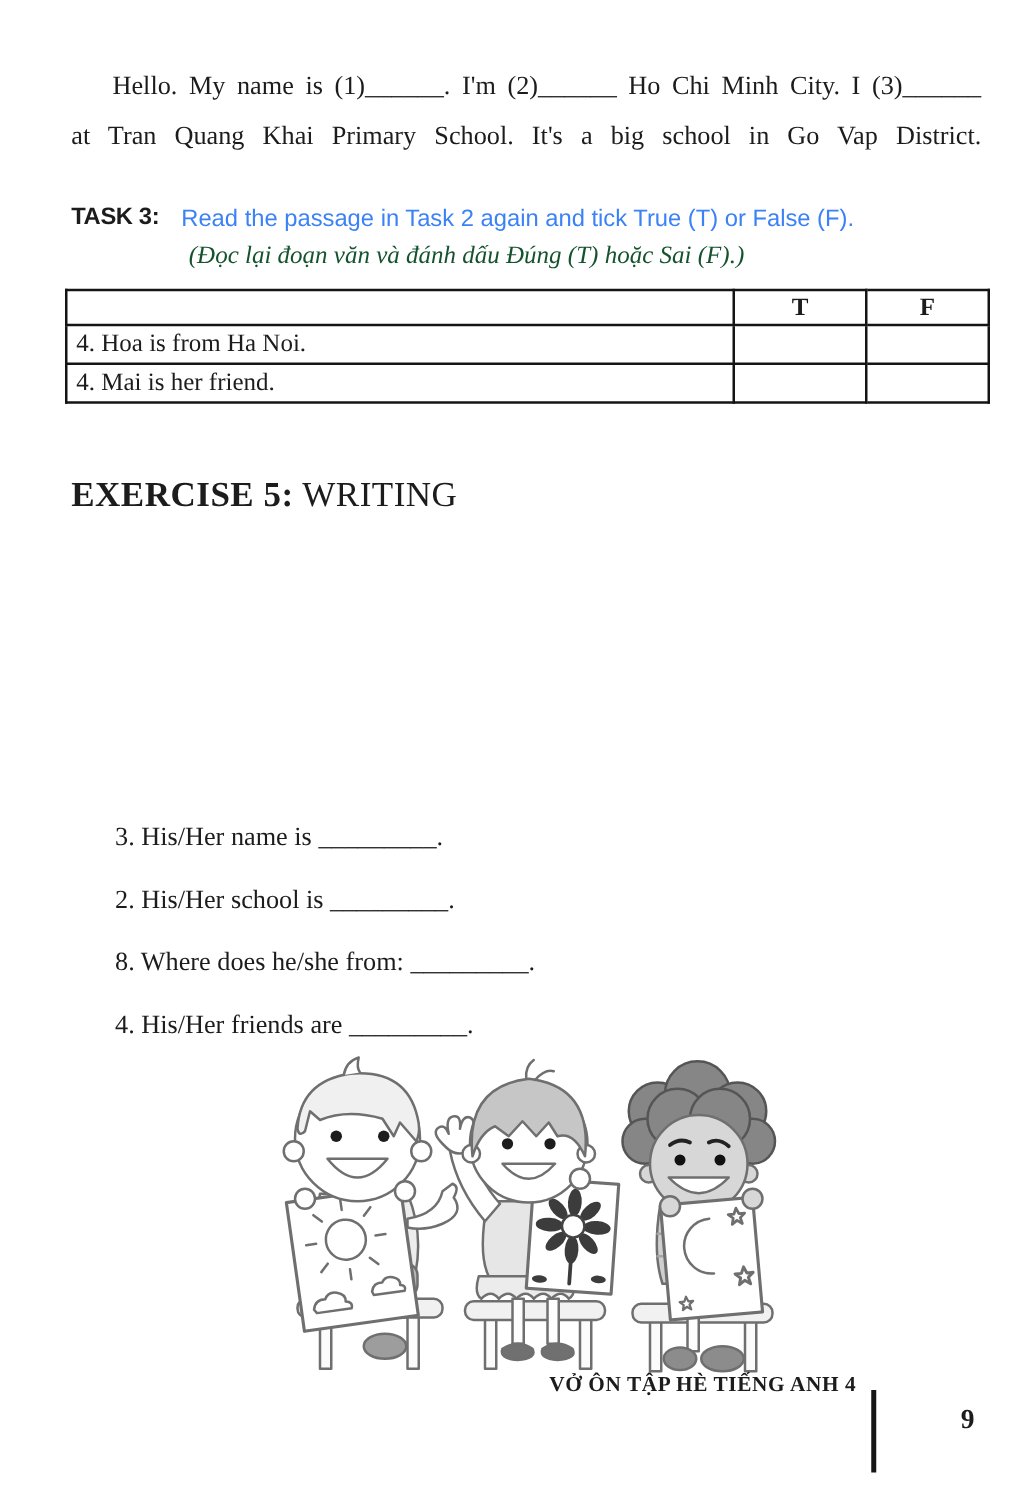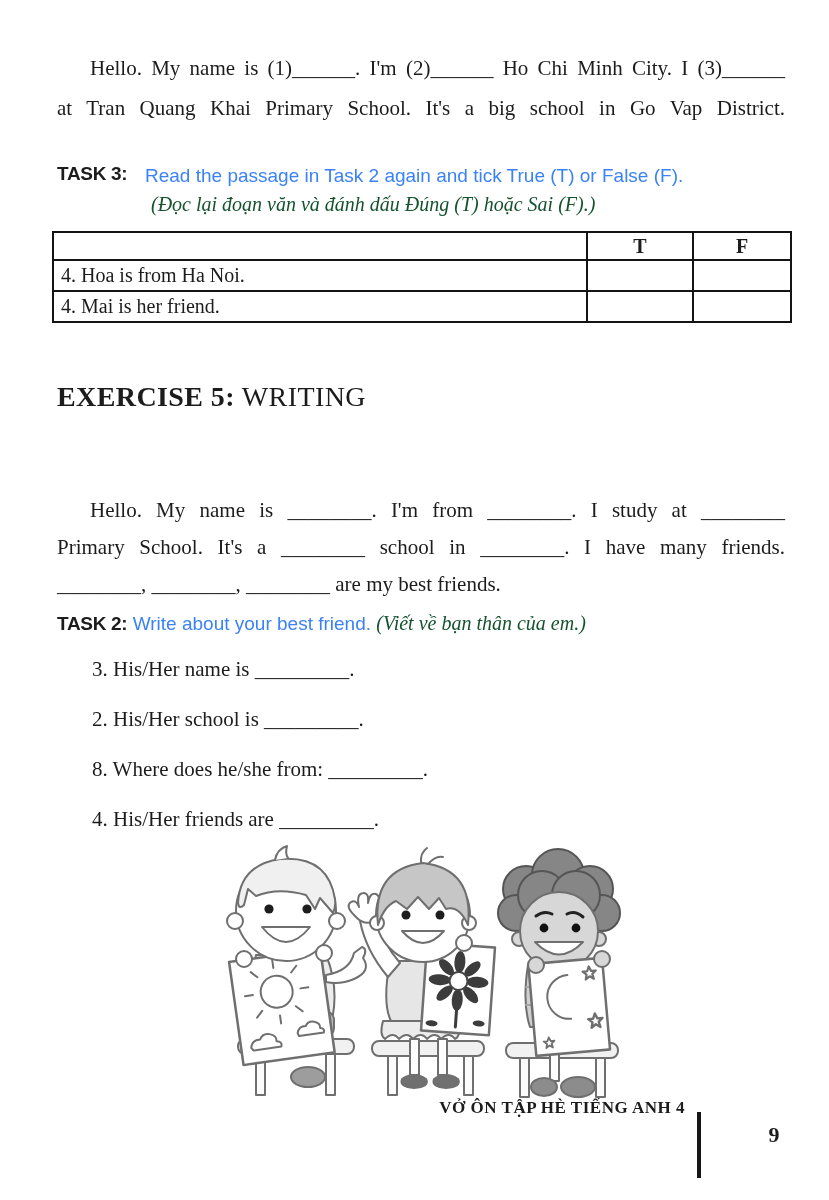--- a/index.html
+++ b/index.html
@@ -86,31 +86,21 @@
     </tr>
   </tbody>
     </table>
 
   <div class="ex-head">
     <span class="ex-label">EXERCISE 5:</span>
     <span class="ex-title">WRITING</span>
   </div>
 
 
-  <div class="t1para">
-    <div class="ln just indent">Hello. My name is ________. I'm from ________. I study at ________</div>
-    <div class="ln just">Primary School. It's a ________ school in ________.  I have many friends.</div>
-    <div class="ln">________, ________, ________ are my best friends.</div>
-  </div>
-
-  <div class="task-head task2-head inline-head">
-    <span class="task-label">TASK 2:</span>
-    <span class="task-en">Write about your best friend.</span>
-    <span class="task-vi">(Viết về bạn thân của em.)</span>
-  </div>
+
 
   <div class="t2items">
     <div class="item">3. His/Her name is _________.</div>
     <div class="item">2. His/Her school is _________.</div>
     <div class="item">8. Where does he/she from: _________.</div>
     <div class="item">4. His/Her friends are _________.</div>
   </div>
 
   <svg class="illus" viewBox="0 0 490 265" xmlns="http://www.w3.org/2000/svg">
     <g stroke="#6f6f6f" stroke-width="2" fill="#ffffff" stroke-linejoin="round" stroke-linecap="round">

